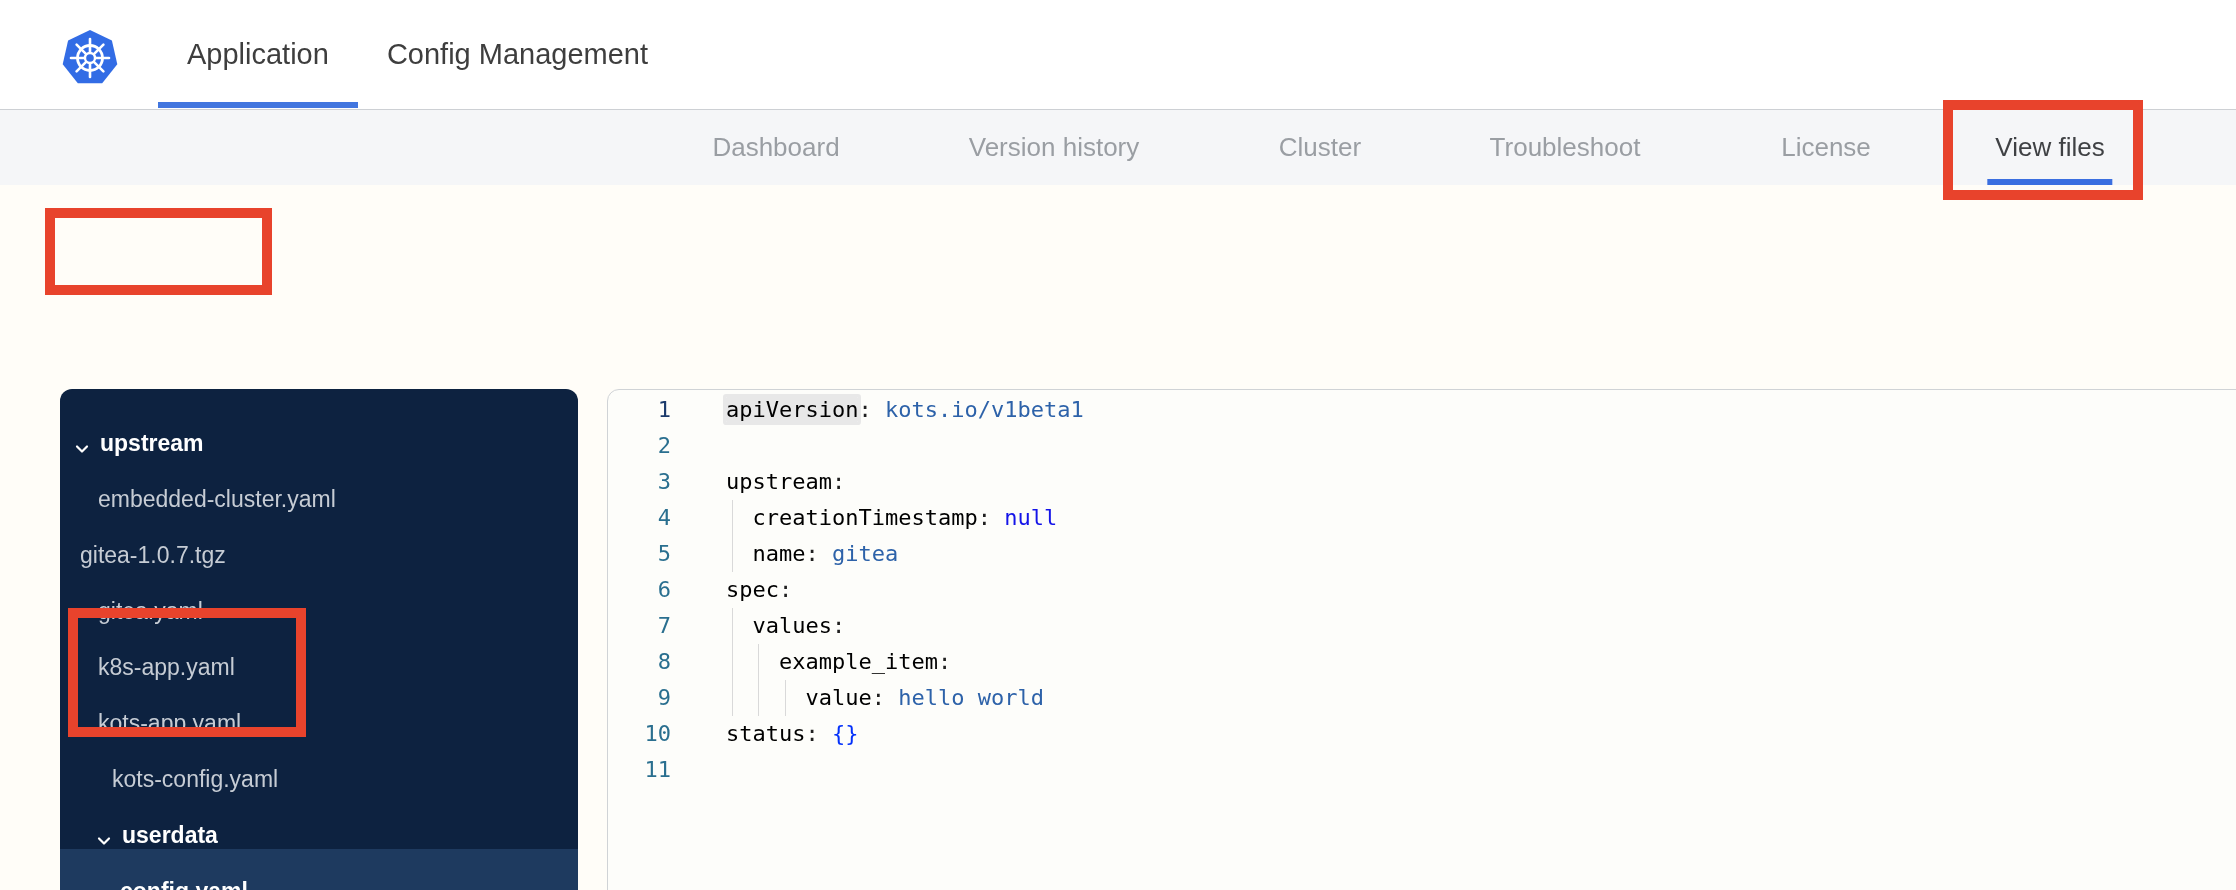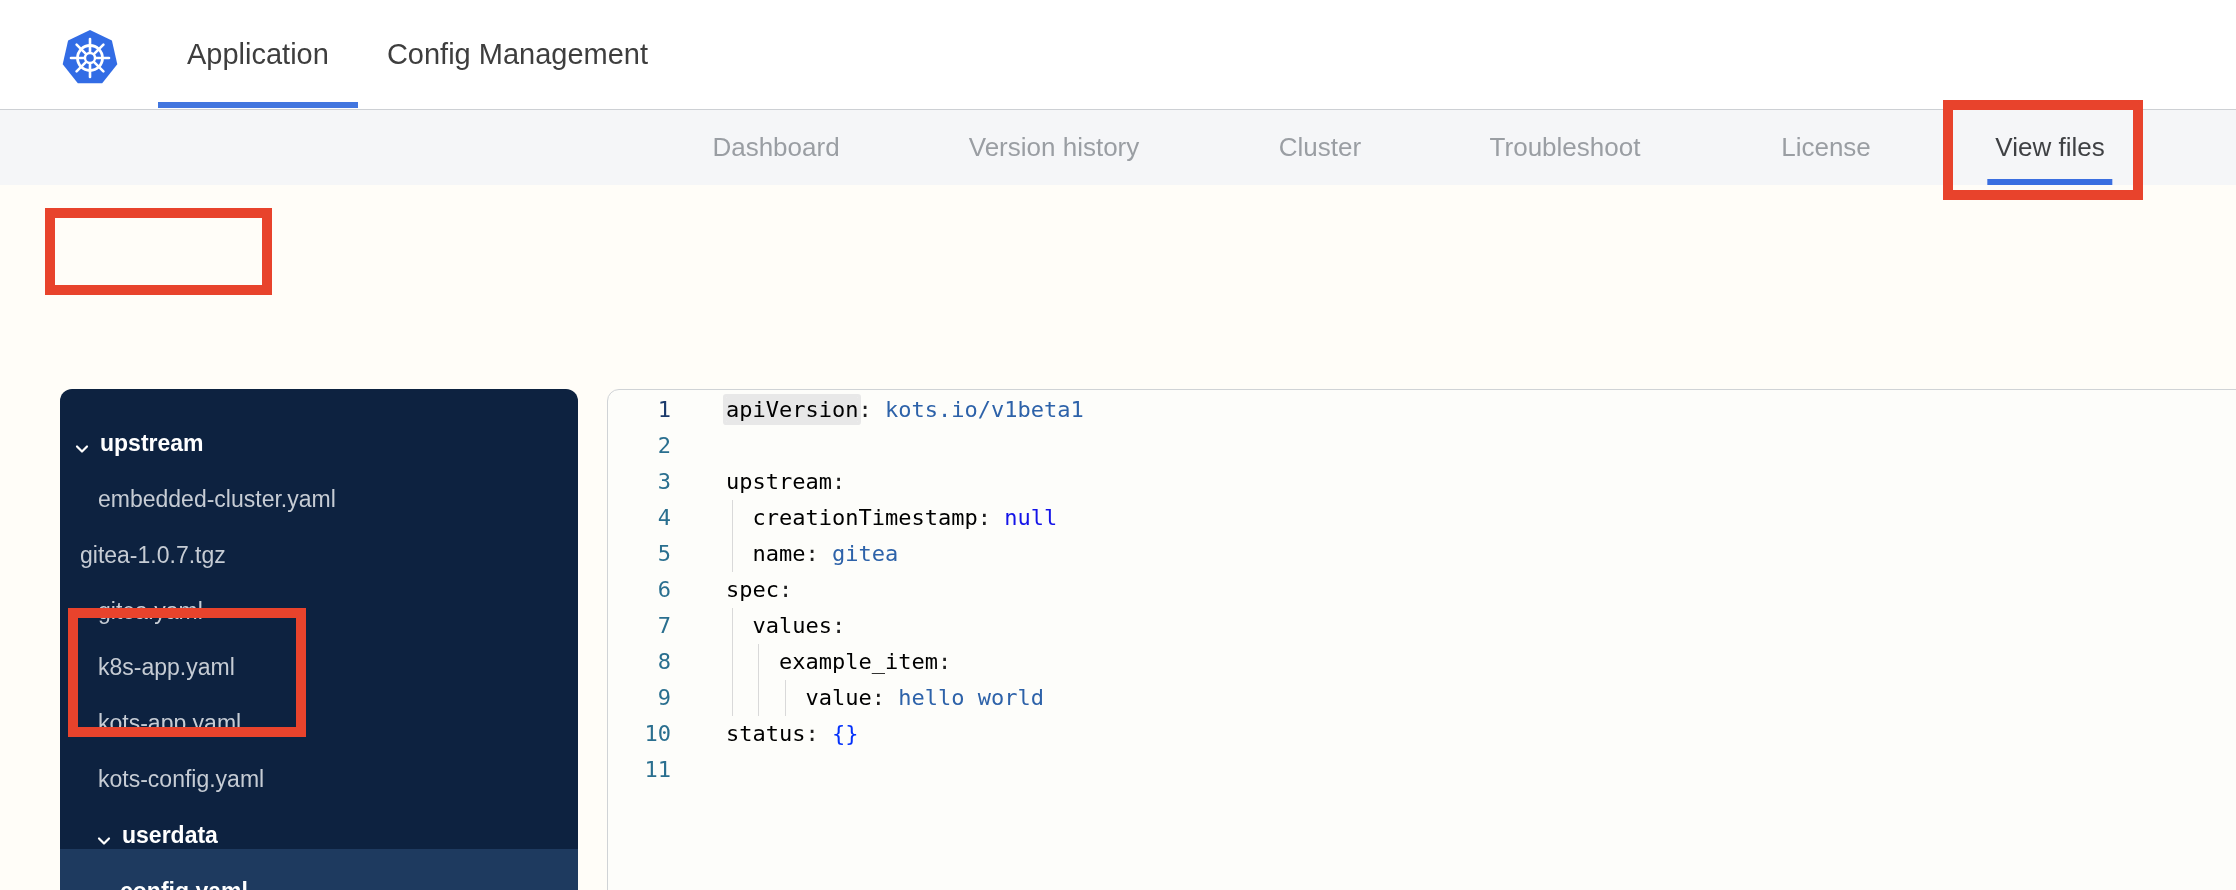--- a/index.html
+++ b/index.html
@@ -116,21 +116,21 @@
       </div>
       <div class="trow file" style="padding-left: 38px;">
         <span>gitea.yaml</span>
       </div>
       <div class="trow file" style="padding-left: 38px;">
         <span>k8s-app.yaml</span>
       </div>
       <div class="trow file" style="padding-left: 38px;">
         <span>kots-app.yaml</span>
       </div>
-      <div class="trow file" style="padding-left: 38px;">
+      <div class="trow file" style="padding-left: 52px;">
         <span>kots-config.yaml</span>
       </div>
       <div class="trow folder" style="padding-left: 36px;">
         <svg viewBox="0 0 16 16" class="chev">
           <polyline points="3,5.5 8,10.5 13,5.5" fill="none" stroke="#ffffff" stroke-width="2.2" stroke-linecap="round" stroke-linejoin="round"></polyline>
         </svg>
         <span>userdata</span>
       </div>
       <div class="trow file selected" style="padding-left: 60px;">
         <span>config.yaml</span>

